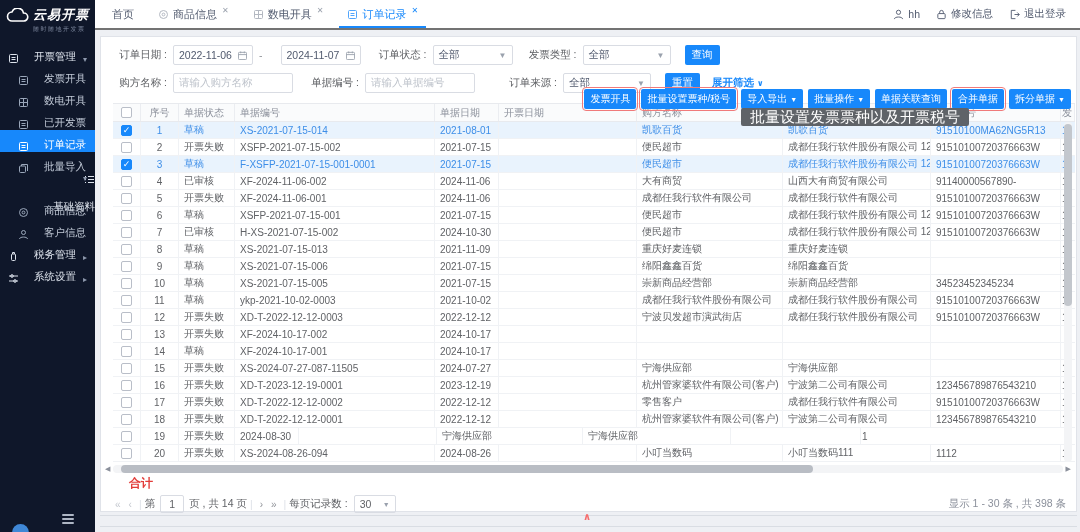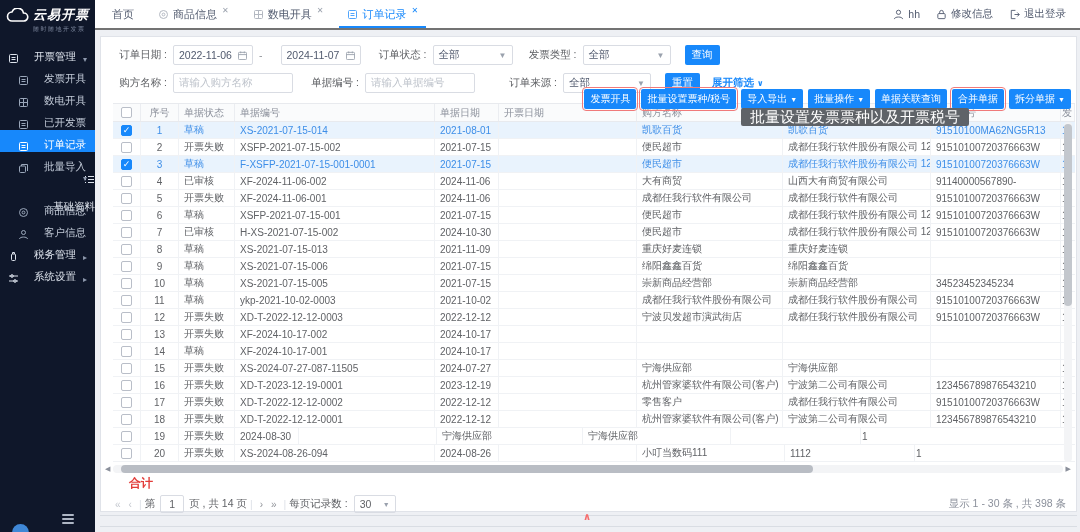--- a/index.html
+++ b/index.html
@@ -632,20 +632,21 @@
         </div>
         <div class="t-row">
           <span class="c c0">
             <span class="cb"></span>
           </span>
           <span class="c c1">20</span>
           <span class="c c2">开票失败</span>
           <span class="c c3">XS-2024-08-26-094</span>
           <span class="c c4">2024-08-26</span>
           <span class="c c5"></span>
+          <span class="c c6">小叮当数码</span>
           <span class="c c7">小叮当数码111</span>
           <span class="c c8">1112</span>
           <span class="c c9">1</span>
         </div>
       </div>
   </div>
 
   <div id="vscroll">
     <div class="thumb"></div>
   </div>

